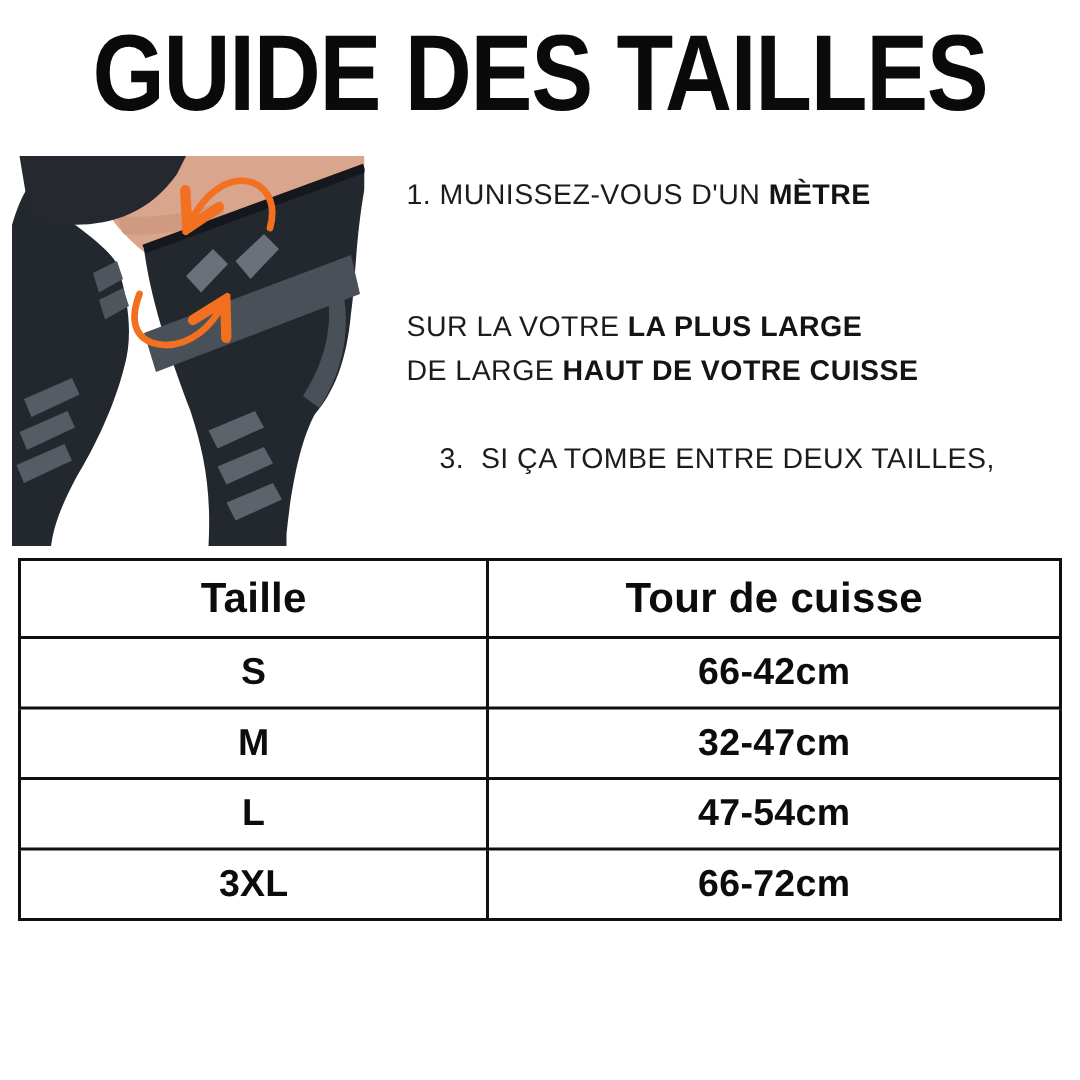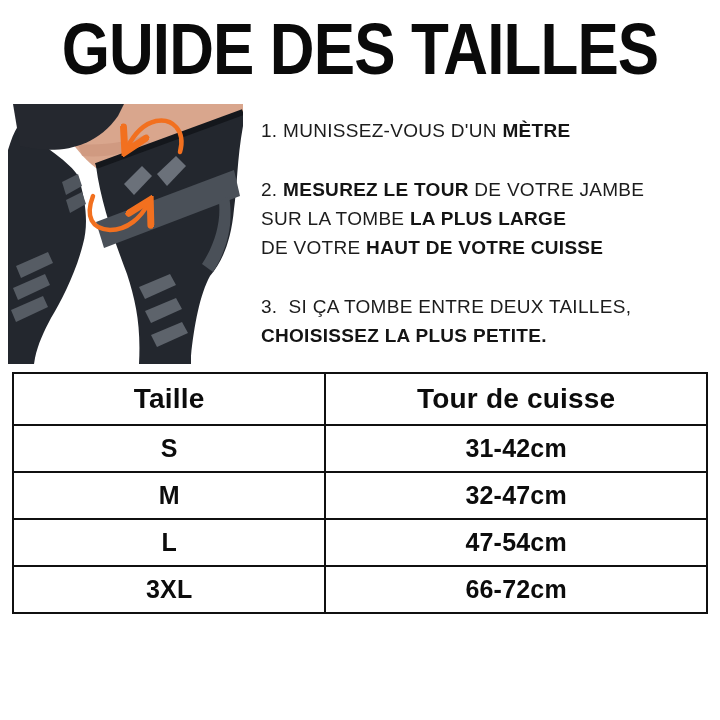--- a/index.html
+++ b/index.html
@@ -11,25 +11,25 @@
   .page{width:720px;height:720px;position:relative;}
 
   
   .title{
     margin:14px 0 0;text-align:center;font-size:72px;line-height:70px;
     font-weight:800;color:#0a0a0a;letter-spacing:-1px;white-space:nowrap;
     transform:scaleX(0.86);transform-origin:50% 50%;
   }
 
   
-  .content-row{display:flex;margin-top:20px;padding:0 8px;height:260px;}
+  .content-row{display:flex;margin-top:20px;padding:0 8px;height:260px;gap:10px;}
   .photo-wrap{width:235px;height:260px;flex:0 0 auto;}
   .instructions{margin-left:18px;padding-top:12px;width:448px;}
   .step{margin:0 0 30px;font-size:19px;line-height:29px;letter-spacing:0.3px;color:#1c1c1c;}
-  .step:last-child{margin-bottom:0;}
+  .step:last-child{margin-bottom:0;margin-left:22px;}
   .line{white-space:pre-wrap;}
   .b{font-weight:700;color:#141414;}
 
   
   .size-table{
     width:696px;margin:8px auto 0;border-collapse:collapse;table-layout:fixed;
   }
   .size-table th,.size-table td{
     border:2.5px solid #101010;text-align:center;vertical-align:middle;
     font-weight:700;color:#0c0c0c;padding:0;
@@ -93,48 +93,47 @@
       </svg>
     </div>
 
     <div class="instructions">
 
       <p class="step">
         <span class="line"><span>1. MUNISSEZ-VOUS D'UN </span><span class="b">MÈTRE</span></span>
       </p>
 
       <p class="step">
-        <span class="line"><span>2. </span><span class="b">MESUREZ LE TOUR</span><span> DE VOTRE JAMBE</span></span><br>
-        <span class="line"><span>SUR LA TOMBE </span><span class="b">LA PLUS LARGE</span></span><br>
-        <span class="line"><span>DE VOTRE </span><span class="b">HAUT DE VOTRE CUISSE</span></span>
+        <br>
+        <span class="line"><span>SUR LA VOTRE </span><span class="b">LA PLUS LARGE</span></span><br>
+        <span class="line"><span>DE LARGE </span><span class="b">HAUT DE VOTRE CUISSE</span></span>
       </p>
 
       <p class="step">
         <span class="line"><span>3.  SI ÇA TOMBE ENTRE DEUX TAILLES,</span></span><br>
-        <span class="line"><span class="b">CHOISISSEZ LA PLUS PETITE.</span></span>
       </p>
 
     </div>
   </div>
 
   <table class="size-table">
     <colgroup>
         <col class="col-size">
         <col class="col-circ">
       </colgroup>
     <thead>
       <tr>
         <th>Taille</th>
         <th>Tour de cuisse</th>
       </tr>
     </thead>
     <tbody>
       <tr>
         <td>S</td>
-        <td>31-42cm</td>
+        <td>66-42cm</td>
       </tr>
       <tr>
         <td>M</td>
         <td>32-47cm</td>
       </tr>
       <tr>
         <td>L</td>
         <td>47-54cm</td>
       </tr>
       <tr>

